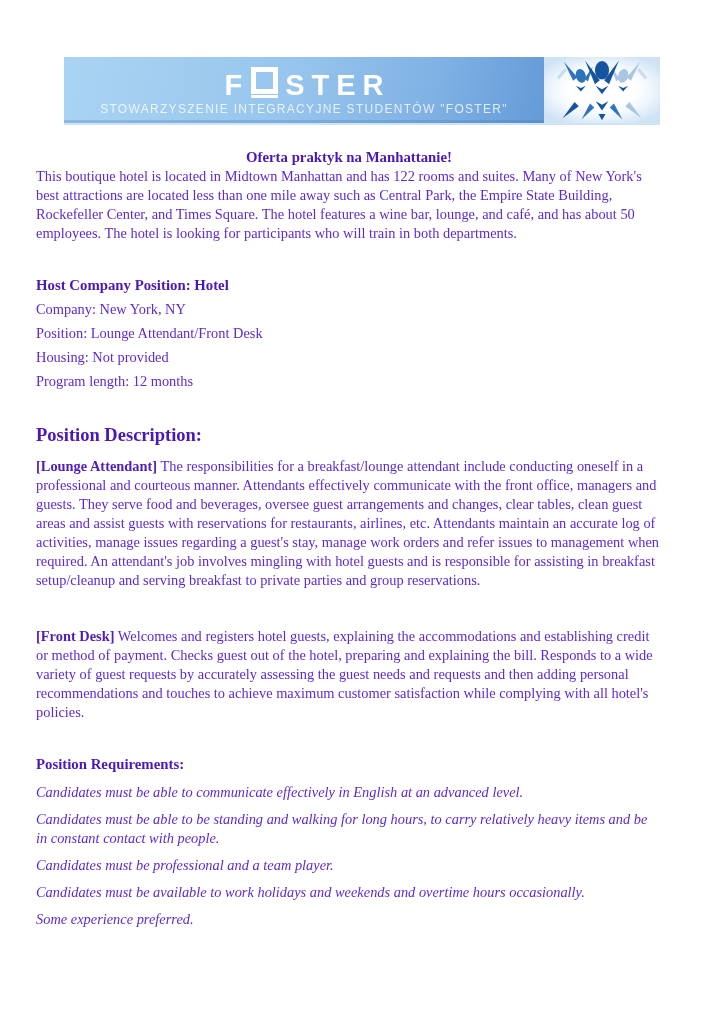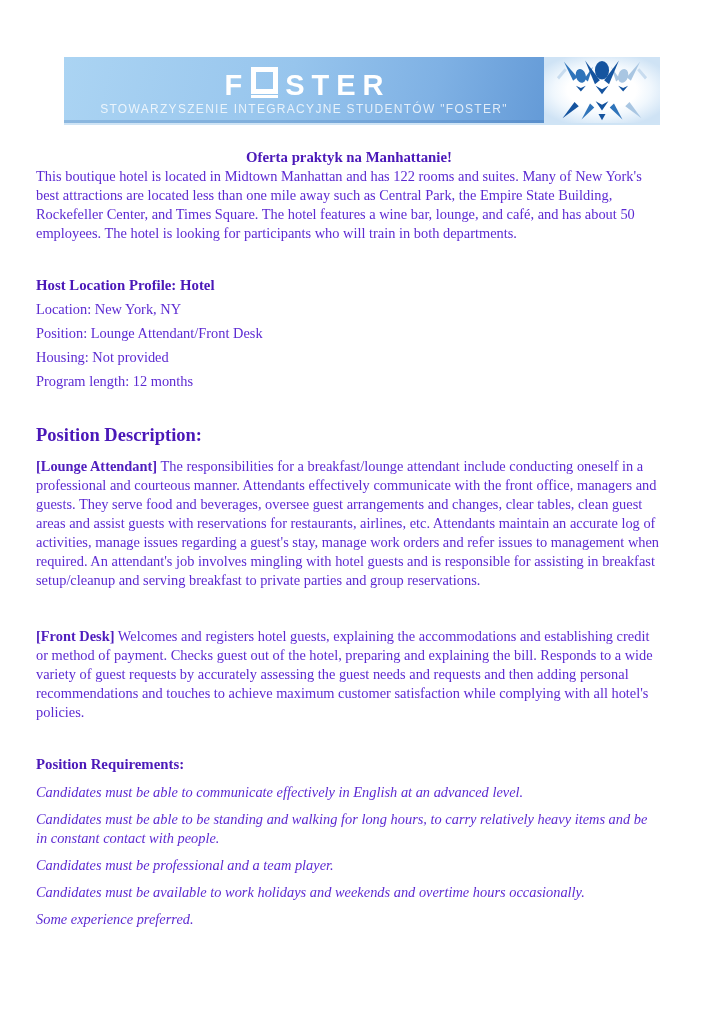--- a/index.html
+++ b/index.html
@@ -136,22 +136,22 @@
       </svg>
     </div>
   </div>
 
   <div class="content">
 
     <p class="doc-title">Oferta praktyk na Manhattanie!</p>
 
     <p class="para">This boutique hotel is located in Midtown Manhattan and has 122 rooms and suites. Many of New York's best attractions are located less than one mile away such as Central Park, the Empire State Building, Rockefeller Center, and Times Square. The hotel features a wine bar, lounge, and café, and has about 50 employees. The hotel is looking for participants who will train in both departments.</p>
 
-    <p class="heading-sm">Host Location Profile: Hotel</p>
-    <p class="profile-line">Location: New York, NY</p>
+    <p class="heading-sm">Host Company Position: Hotel</p>
+    <p class="profile-line">Company: New York, NY</p>
     <p class="profile-line">Position: Lounge Attendant/Front Desk</p>
     <p class="profile-line">Housing: Not provided</p>
     <p class="profile-line">Program length: 12 months</p>
 
     <p class="heading-lg">Position Description:</p>
 
     <p class="desc-para"><span class="bold-label">[Lounge Attendant]</span> <span>The responsibilities for a breakfast/lounge attendant include conducting oneself in a professional and courteous manner. Attendants effectively communicate with the front office, managers and guests. They serve food and beverages, oversee guest arrangements and changes, clear tables, clean guest areas and assist guests with reservations for restaurants, airlines, etc. Attendants maintain an accurate log of activities, manage issues regarding a guest's stay, manage work orders and refer issues to management when required. An attendant's job involves mingling with hotel guests and is responsible for assisting in breakfast setup/cleanup and serving breakfast to private parties and group reservations.</span></p>
 
     <p class="desc-para gap"><span class="bold-label">[Front Desk]</span> <span>Welcomes and registers hotel guests, explaining the accommodations and establishing credit or method of payment. Checks guest out of the hotel, preparing and explaining the bill. Responds to a wide variety of guest requests by accurately assessing the guest needs and requests and then adding personal recommendations and touches to achieve maximum customer satisfaction while complying with all hotel's policies.</span></p>
 

